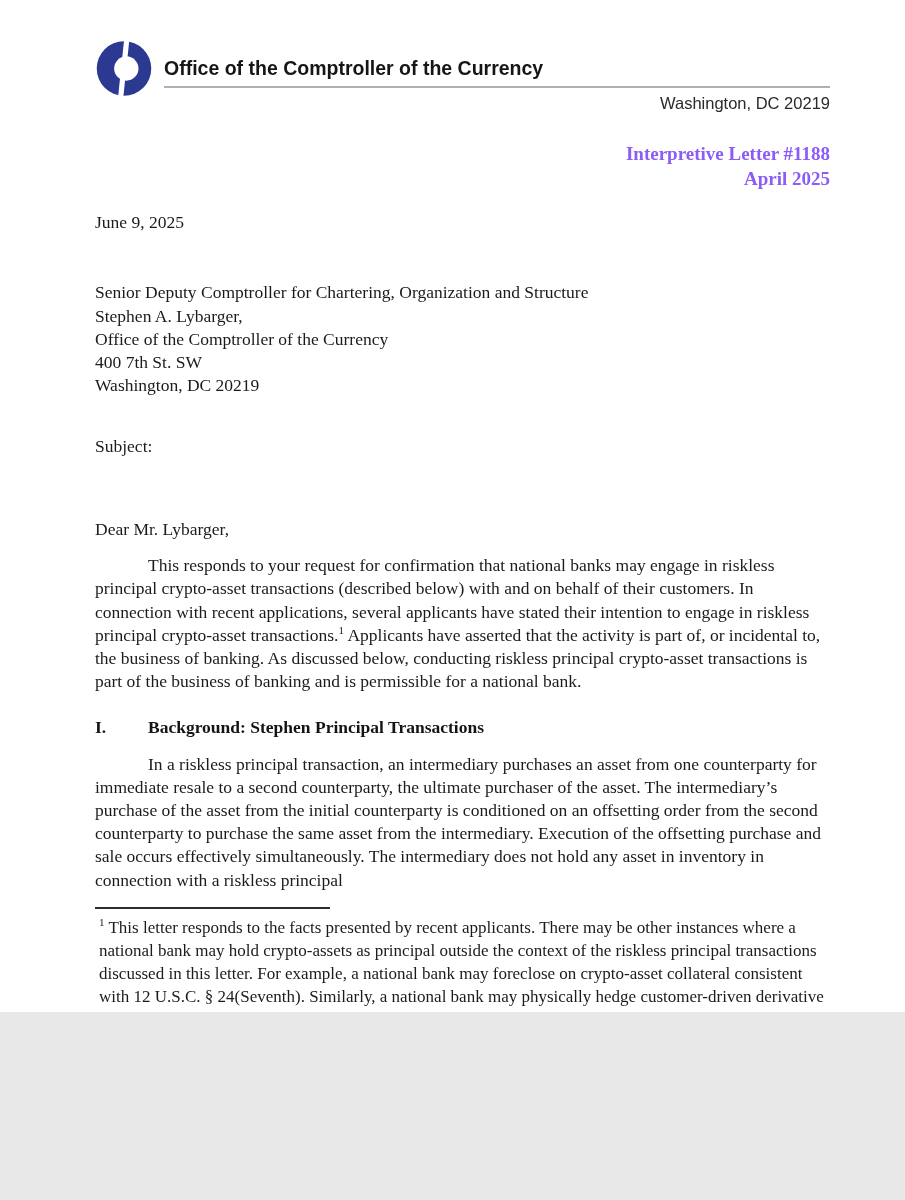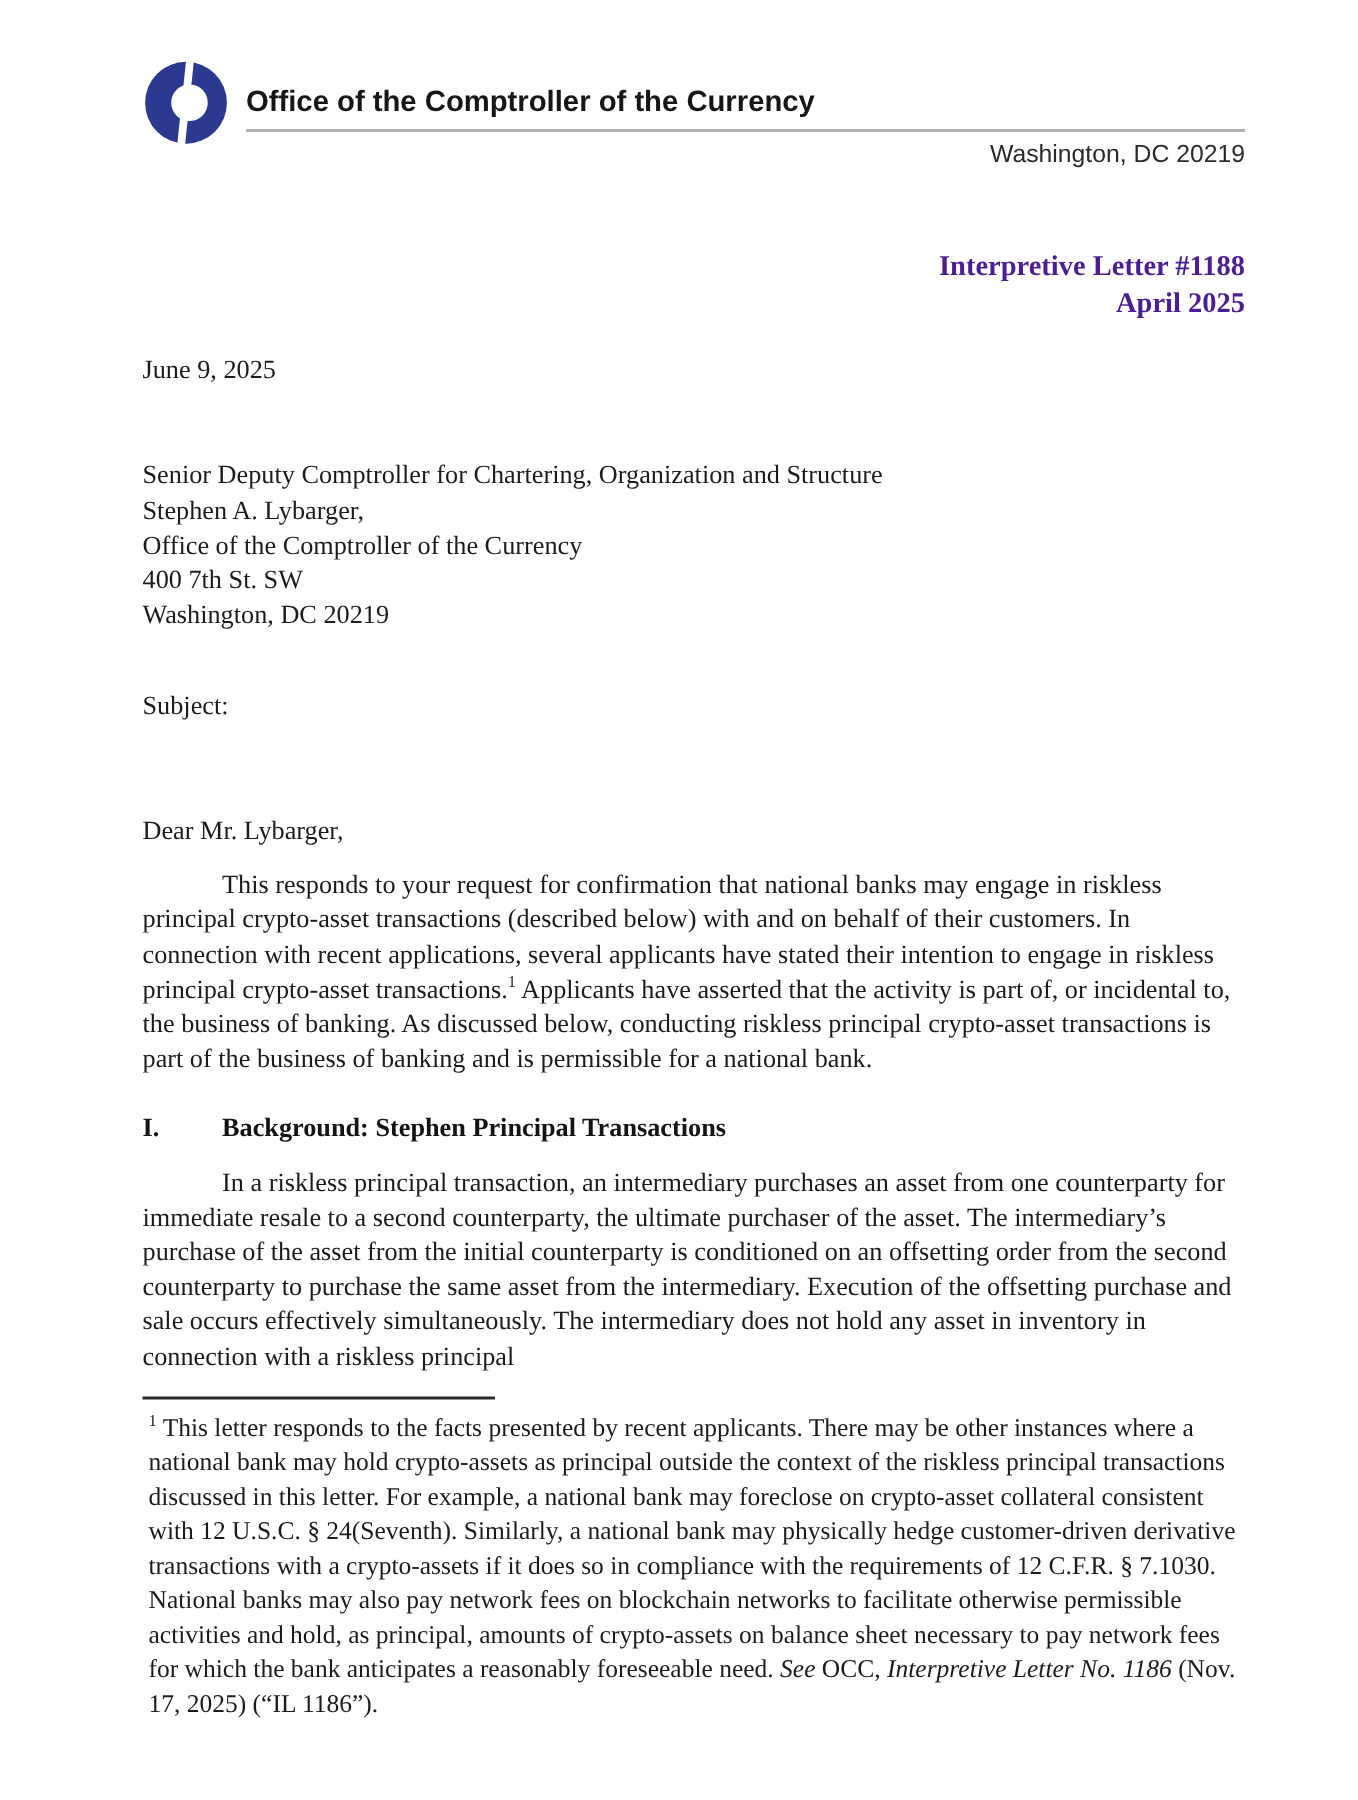--- a/index.html
+++ b/index.html
@@ -1,20 +1,20 @@
 <!DOCTYPE html>
 <html><head>
 <meta charset="utf-8">
 <title>Interpretive Letter #1188</title>
 <style>
   * { box-sizing: border-box; }
   html, body { margin: 0; padding: 0; background: #e8e8e8; }
   .page {
     width: 905px;
-    height: 1200px;
+    height: 1012px;
     margin: 0 auto;
     background: #ffffff;
     position: relative;
     overflow: hidden;
     color: #1b1b1b;
     font-family: "Liberation Serif", "DejaVu Serif", serif;
     font-size: 17.5px;
     line-height: 23.2px;
   }
   .content {
@@ -54,26 +54,26 @@
     font-family: "Liberation Sans", "DejaVu Sans", sans-serif;
     font-size: 16.5px;
     line-height: 21px;
     text-align: right;
     margin-top: 5px;
     color: #2a2a2a;
   }
 
   
   .letter-meta {
-    margin-top: 52px;
+    margin-top: 28px;
     text-align: right;
     font-weight: bold;
     font-size: 19px;
     line-height: 24.5px;
-    color: #4c1d95;
+    color: #8b5cf6;
   }
 
   
   .date-line { margin-top: 20px; }
   .recipient-block { margin-top: 47px; }
   .recipient-block > div { line-height: 23.3px; }
 
   .subject-row {
     display: flex;
     margin-top: 37px;

